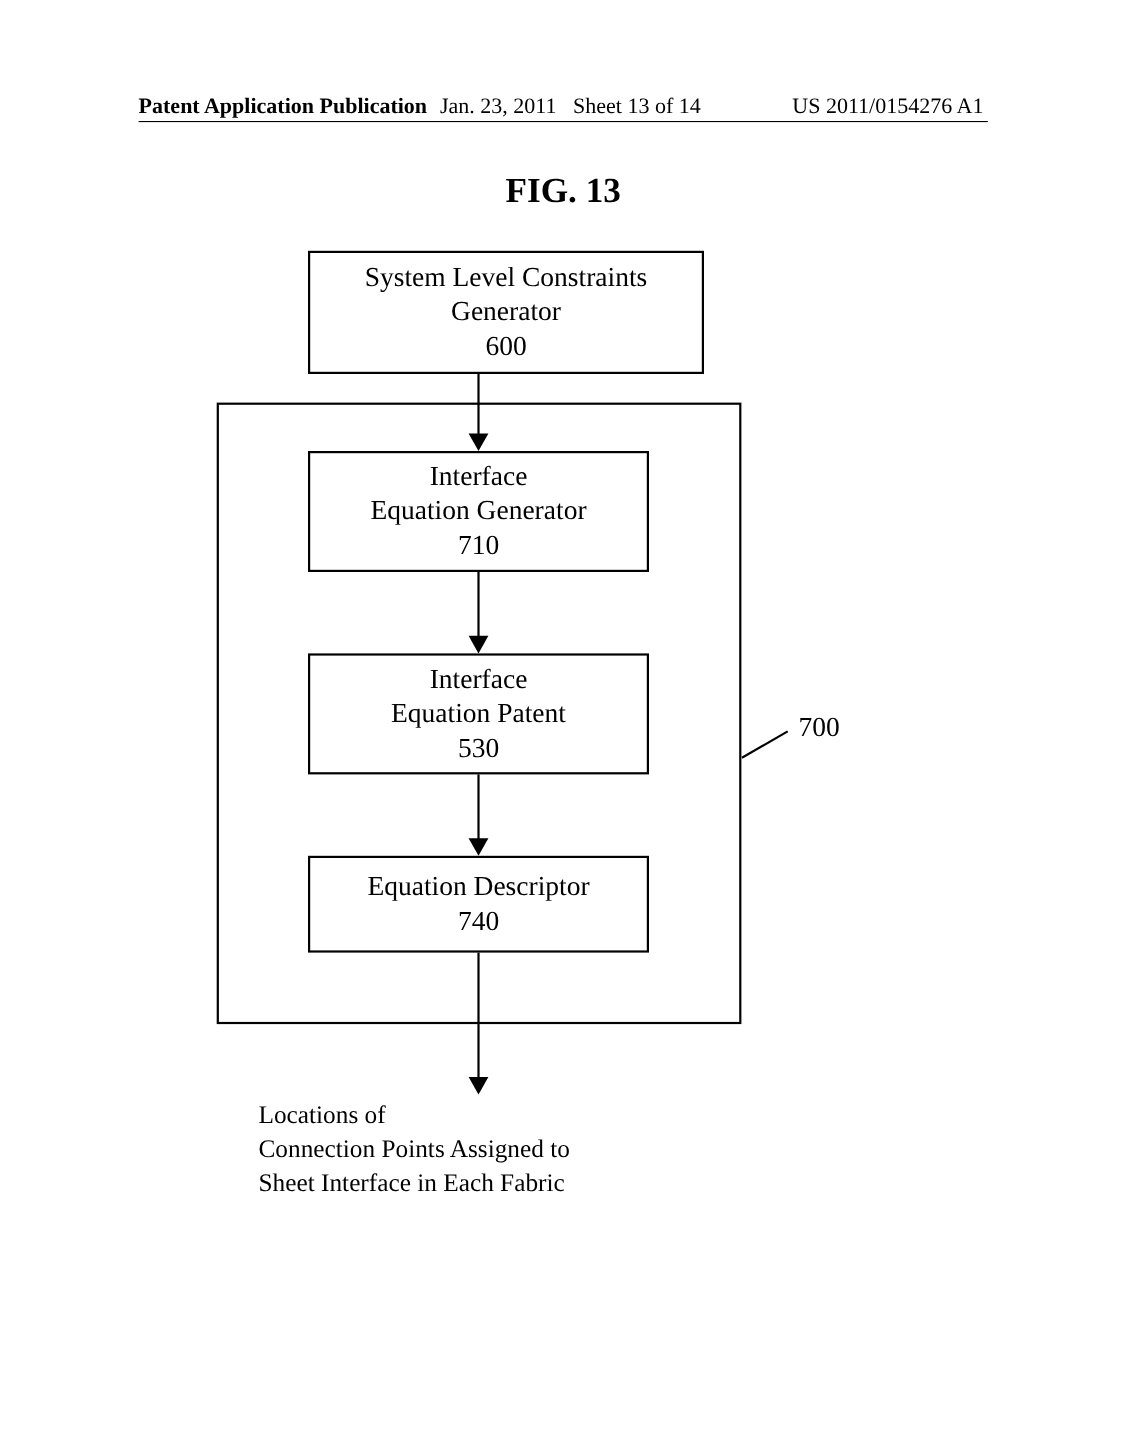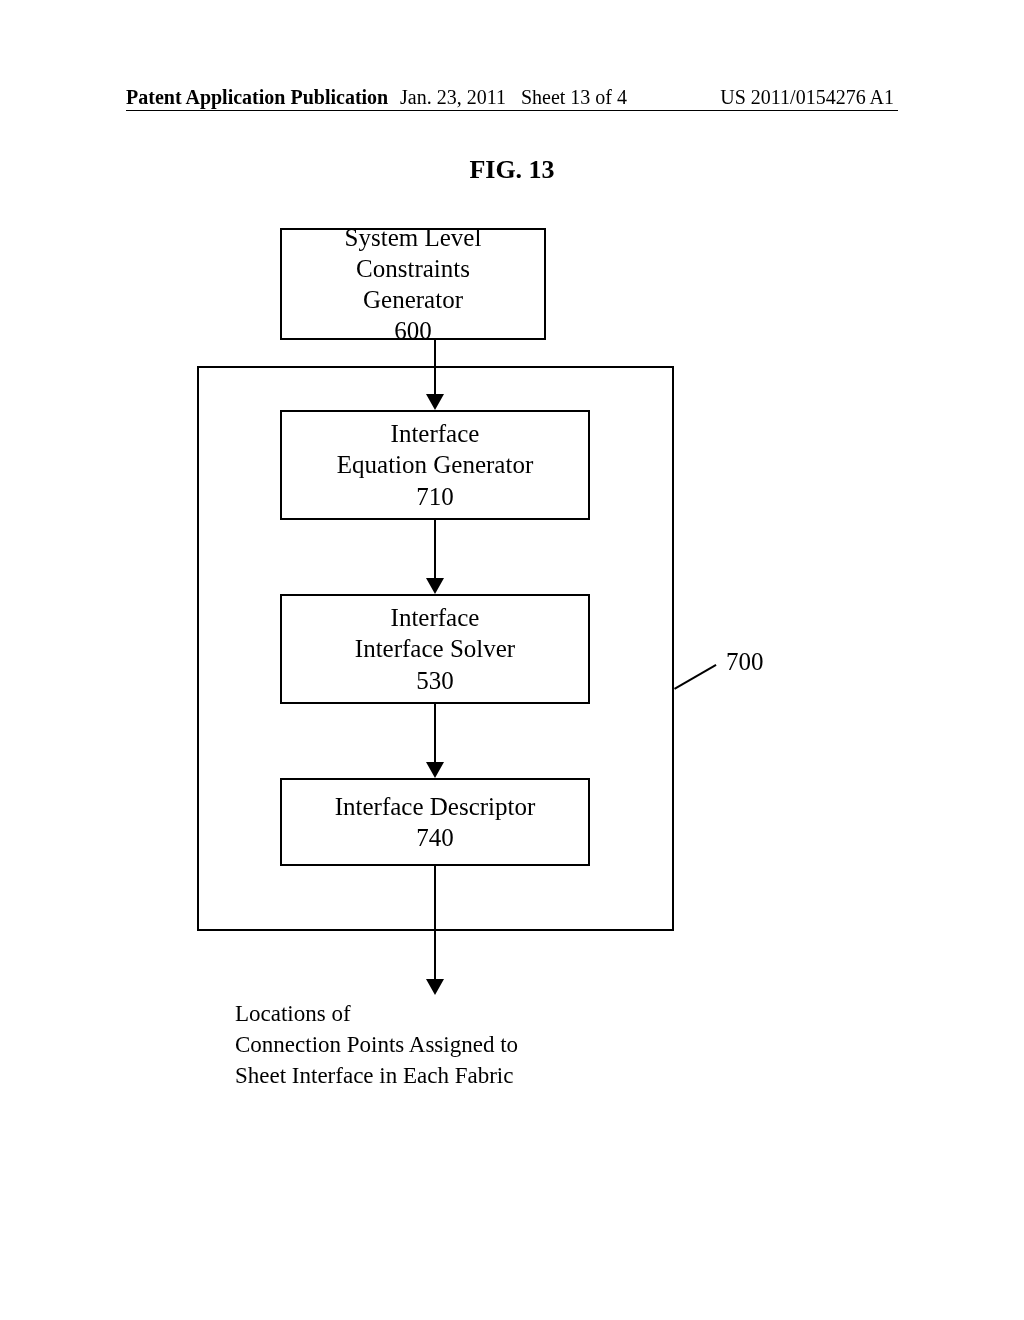--- a/index.html
+++ b/index.html
@@ -43,21 +43,21 @@
     width: 772px;
     border-top: 1px solid #000;
   }
   .fig-title {
     position: absolute;
     top: 155px;
     left: 0;
     width: 1024px;
     text-align: center;
     font-weight: bold;
-    font-size: 26px;
+    font-size: 32px;
   }
   .box {
     position: absolute;
     border: 2.5px solid #000;
     background: #fff;
     text-align: center;
     font-size: 25px;
     line-height: 1.25;
     display: flex;
     flex-direction: column;
@@ -102,29 +102,29 @@
 </style>
 </head>
 <body>
 
 <div class="page">
 
   <div class="header">
     <span class="left">Patent Application Publication</span>
     <span class="mid">
       <span>Jan. 23, 2011</span>&nbsp;&nbsp;
-      <span>Sheet 13 of 4</span>
+      <span>Sheet 13 of 14</span>
     </span>
     <span class="right">US 2011/0154276 A1</span>
   </div>
   <div class="header-rule"></div>
 
   <div class="fig-title">FIG. 13</div>
 
-  <div class="box" style="left:280px; top:228px; width:266px; height:112px;">
+  <div class="box" style="left:280px; top:228px; width:360px; height:112px;">
     <div>System Level Constraints</div>
     <div>Generator</div>
     <div>600</div>
   </div>
 
   <div class="arrow-line" style="left:434px; top:340px; height:56px;"></div>
   <div class="arrow-head" style="left:426px; top:394px;"></div>
 
   <div class="container-box" style="left:197px; top:366px; width:477px; height:565px;"></div>
 
@@ -132,29 +132,29 @@
     <div>Interface</div>
     <div>Equation Generator</div>
     <div>710</div>
   </div>
 
   <div class="arrow-line" style="left:434px; top:520px; height:60px;"></div>
   <div class="arrow-head" style="left:426px; top:578px;"></div>
 
   <div class="box" style="left:280px; top:594px; width:310px; height:110px;">
     <div>Interface</div>
-    <div>Interface Solver</div>
+    <div>Equation Patent</div>
     <div>530</div>
   </div>
 
   <div class="arrow-line" style="left:434px; top:704px; height:60px;"></div>
   <div class="arrow-head" style="left:426px; top:762px;"></div>
 
   <div class="box" style="left:280px; top:778px; width:310px; height:88px;">
-    <div>Interface Descriptor</div>
+    <div>Equation Descriptor</div>
     <div>740</div>
   </div>
 
   <div class="arrow-line" style="left:434px; top:866px; height:115px;"></div>
   <div class="arrow-head" style="left:426px; top:979px;"></div>
 
   <div class="leader" style="left:674px; top:688px; width:48px; transform: rotate(-30deg);"></div>
   <div class="ref-label" style="left:726px; top:648px;">700</div>
 
   <div class="output-text" style="left:235px; top:998px; width:400px;">

